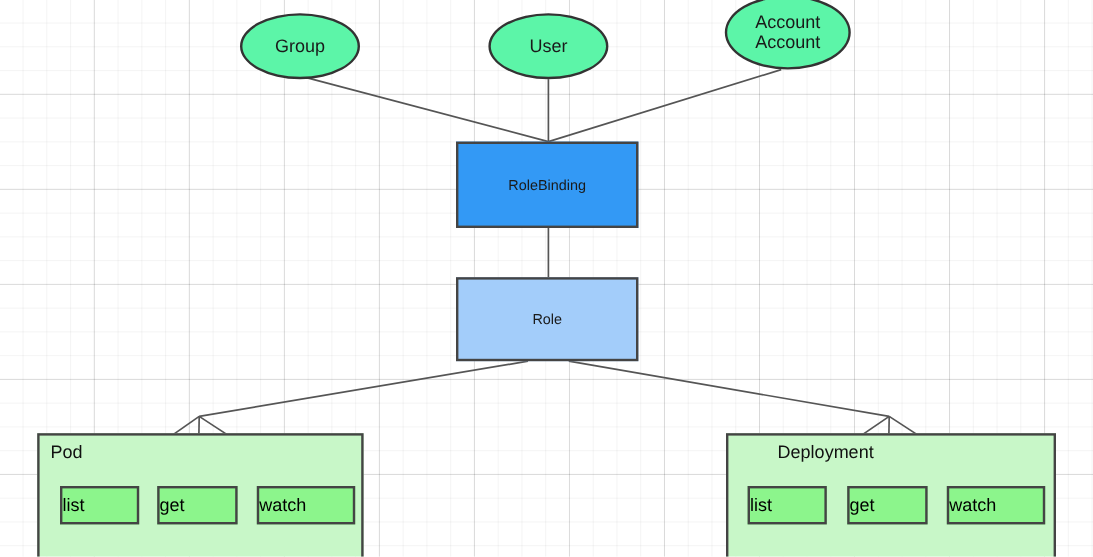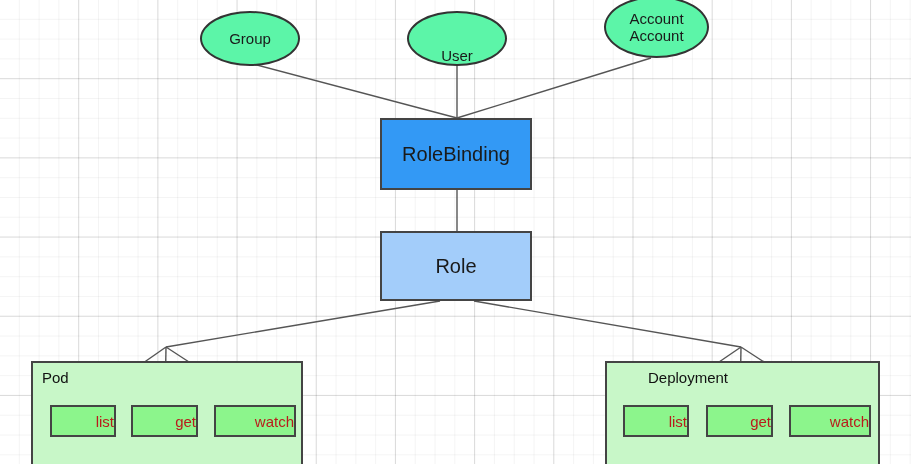--- a/index.html
+++ b/index.html
@@ -45,43 +45,43 @@
     color: #1a1a1a;
   }
   .ellipse {
     border-radius: 50%;
     border: 2.5px solid #333333;
     font-size: 15px;
     line-height: 17px;
   }
   .rectbox {
     border: 2px solid #444444;
-    font-size: 20px;
+    font-size: 12px;
   }
   .container {
     position: absolute;
     box-sizing: border-box;
     border: 2.5px solid #444444;
   }
   .container-label {
     position: absolute;
     font-size: 15px;
     font-weight: normal;
     color: #111111;
     white-space: nowrap;
   }
   .verb {
     position: absolute;
     box-sizing: border-box;
     border: 2.5px solid #444444;
     display: flex;
     align-items: center;
-    justify-content: flex-end;
+    justify-content: flex-start;
     font-size: 15px;
-    color: #b91c1c;
+    color: #000000;
   }
 </style>
 </head>
 <body>
 
 <div id="canvas">
 
   <svg id="edges" viewBox="0 0 911 464">
     <g stroke="#555555" stroke-width="1.4" fill="none">
       <line x1="249" y1="63" x2="457" y2="118"></line>
@@ -96,21 +96,21 @@
       <line x1="741" y1="347" x2="656" y2="405"></line>
       <line x1="741" y1="347" x2="740" y2="405"></line>
       <line x1="741" y1="347" x2="830" y2="405"></line>
     </g>
   </svg>
 
   <div class="node ellipse" style="left:200px; top:11px; width:100px; height:55px; background:#5cf5a8;">
     <span>Group</span>
   </div>
 
-  <div class="node ellipse" style="left:407px; top:11px; width:100px; height:55px; background:#5cf5a8;align-items:flex-end;">
+  <div class="node ellipse" style="left:407px; top:11px; width:100px; height:55px; background:#5cf5a8;">
     <span>User</span>
   </div>
 
   <div class="node ellipse" style="left:604px; top:-4px; width:105px; height:62px; background:#5cf5a8; flex-direction:column;">
     <span>Account</span>
     <span>Account</span>
   </div>
 
   <div class="node rectbox" style="left:380px; top:118px; width:152px; height:72px; background:#3399f5;">
     <span>RoleBinding</span>

